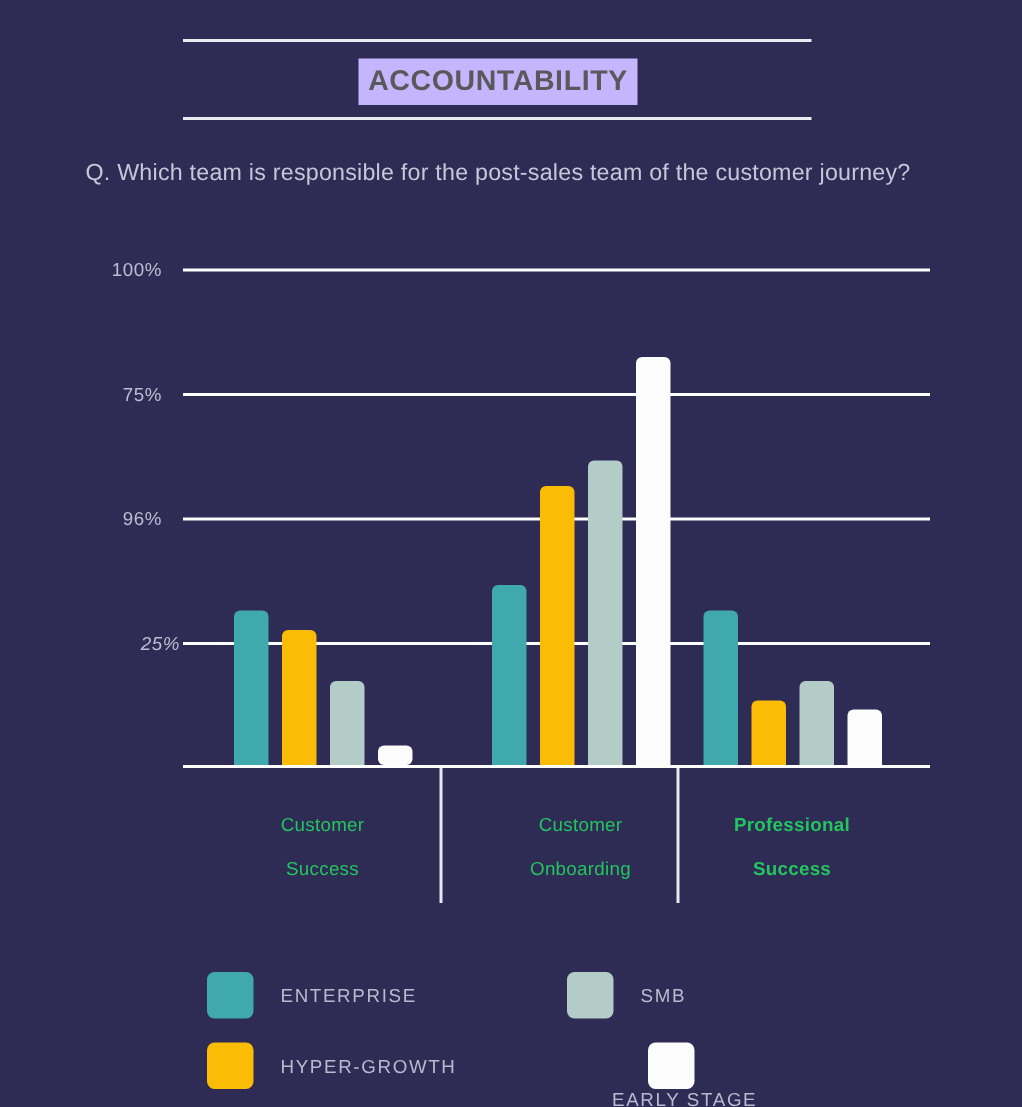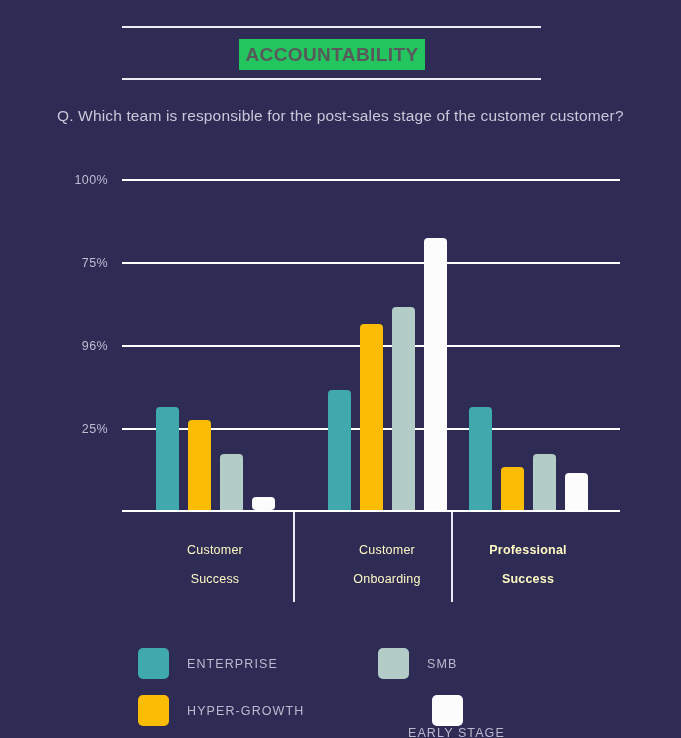--- a/index.html
+++ b/index.html
@@ -25,21 +25,21 @@
     height: 2px;
     background: #EDEBF2;
   }
   .rule-top { top: 26px; }
   .rule-bottom { top: 78px; }
 
   .title-plate {
     position: absolute;
     left: 239px; top: 39px;
     width: 186px; height: 31px;
-    background: #22c55e;
+    background: #c4b5fd;
     display: flex; align-items: center; justify-content: center;
   }
   .title-text {
     font-size: 19px;
     font-weight: bold;
     letter-spacing: 0.4px;
     color: #59595B;
     line-height: 1;
     white-space: nowrap;
   }
@@ -99,21 +99,21 @@
     top: 512px;
     width: 2px; height: 90px;
     background: #E9E7F0;
   }
   .cat-label {
     position: absolute;
     top: 536px;
     width: 160px;
     text-align: center;
     font-size: 12.5px;
-    color: #fef9c3;
+    color: #22c55e;
     line-height: 29px;
     letter-spacing: 0.2px;
   }
   .cat-label span { display: block; }
 
   
   #legend {
     position: absolute;
     left: 138px; top: 648px;
     width: 420px; height: 86px;
@@ -140,24 +140,24 @@
 <body>
 
 <div id="slide">
 
   <div class="rule rule-top"></div>
   <div class="title-plate">
     <div class="title-text">ACCOUNTABILITY</div>
   </div>
   <div class="rule rule-bottom"></div>
 
-  <div class="question">Q. Which team is responsible for the post-sales stage of the customer customer?</div>
+  <div class="question">Q. Which team is responsible for the post-sales team of the customer journey?</div>
 
   <div class="ylabels" id="ylabels">
-      <div class="ylabel" style="top: 249px; left: 48px;">25%</div>
+      <div class="ylabel" style="top: 249px; left: 60px; font-style: italic;">25%</div>
       <div class="ylabel" style="top: 166px; left: 48px;">96%</div>
       <div class="ylabel" style="top: 83px; left: 48px;">75%</div>
       <div class="ylabel" style="top: 0px; left: 48px; text-align: right;">100%</div>
     </div>
 
   <div id="plot">
     <div id="gridlines">
         <div class="gridline" style="top: 248px;"></div>
         <div class="gridline" style="top: 165px;"></div>
         <div class="gridline" style="top: 82px;"></div>

